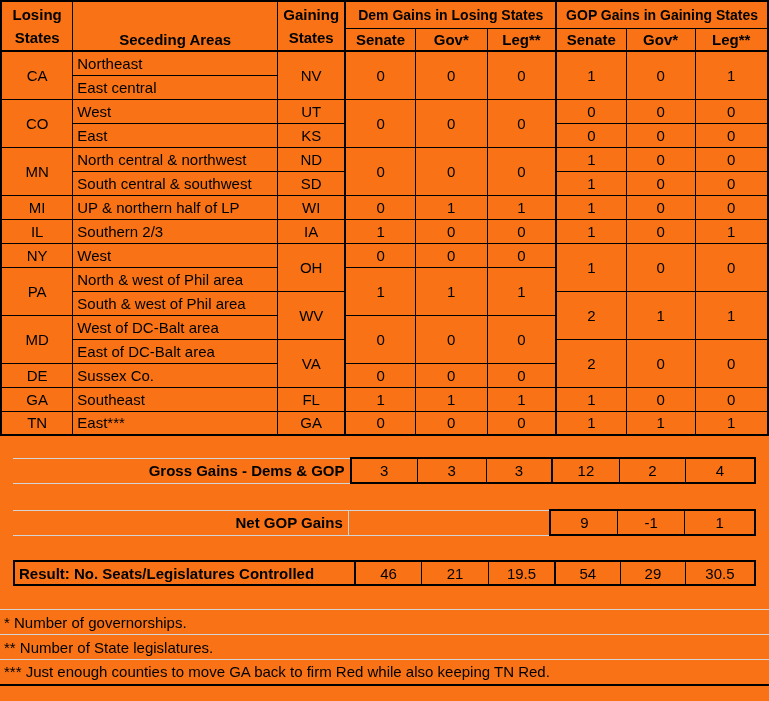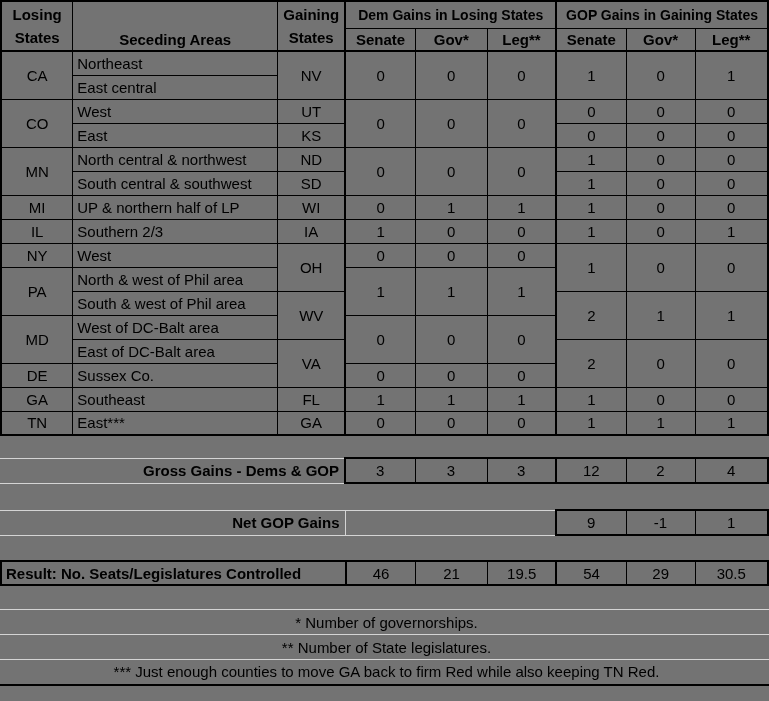--- a/index.html
+++ b/index.html
@@ -1,17 +1,17 @@
 <!DOCTYPE html>
 <html><head>
 <meta charset="utf-8">
 <style>
   html,body{margin:0;padding:0;background:#ffffff;}
   .sheet{
-    width:769px;height:701px;background:#737373;color:#000;
+    width:769px;height:701px;background:#f97316;color:#000;
     font-family:"Liberation Sans","DejaVu Sans",sans-serif;
     font-size:15px;position:relative;overflow:hidden;
   }
   table{border-collapse:collapse;table-layout:fixed;}
   td,th{padding:0;overflow:hidden;white-space:nowrap;vertical-align:middle;}
 
   
   table.main{border:2px solid #000;}
   .main th,.main td{border:1px solid #000;text-align:center;font-weight:normal;}
   .main th{font-weight:bold;}
@@ -19,39 +19,39 @@
   .main tr.hr1{height:27px;}
   .main tr.hr2{height:23px;margin-top:36px;}
   .main .grp{font-size:14px;}
   .main .area{text-align:left;padding-left:4px;}
   .bl2{border-left:2px solid #000 !important;}
   .hb{border-bottom:2px solid #000 !important;}
   .twolines{line-height:23px;}
   .botalign{vertical-align:bottom;padding-bottom:2px;}
 
   
-  table.sum{margin:0;}
+  table.sum{margin:13px;}
   .sum tr{height:25px;}
   .slabel{font-weight:bold;text-align:right;padding-right:5px;
           border-top:1px solid #d4d4d4;border-bottom:1px solid #d4d4d4;}
   .sval{border:1px solid #000;border-top:2px solid #000;border-bottom:2px solid #000;text-align:center;}
   .last{border-right:2px solid #000 !important;}
   .demgap{border-top:1px solid #d4d4d4;border-bottom:1px solid #d4d4d4;border-left:1px solid #d4d4d4;}
   .spacer{border-top:1px solid #d4d4d4;}
   .party{border:2px solid #000;font-weight:bold;text-align:center;}
   .rlabel{border:2px solid #000;border-right:1px solid #000;font-weight:bold;text-align:left;padding-left:4px;}
   .rval{border:1px solid #000;border-top:2px solid #000;border-bottom:2px solid #000;text-align:center;}
   table.g1{margin-top:21px;}
   table.g2{margin-top:25px;}
   table.g3{margin-top:24px;}
   .g3 tr.pr1{height:23px;}
   .g3 tr.pr2{height:24px;}
   table.fns{margin-top:23px;width:769px;}
   .fns tr{height:25px;}
-  .fn{border-top:1px solid #d4d4d4;text-align:center;padding-left:4px;}
+  .fn{border-top:1px solid #d4d4d4;text-align:left;padding-left:4px;}
   .fnlast{border-bottom:2px solid #000;}
 </style>
 </head>
 <body>
 
 <div class="sheet">
 
   <table class="main">
     <colgroup>
       <col style="width:72px">

